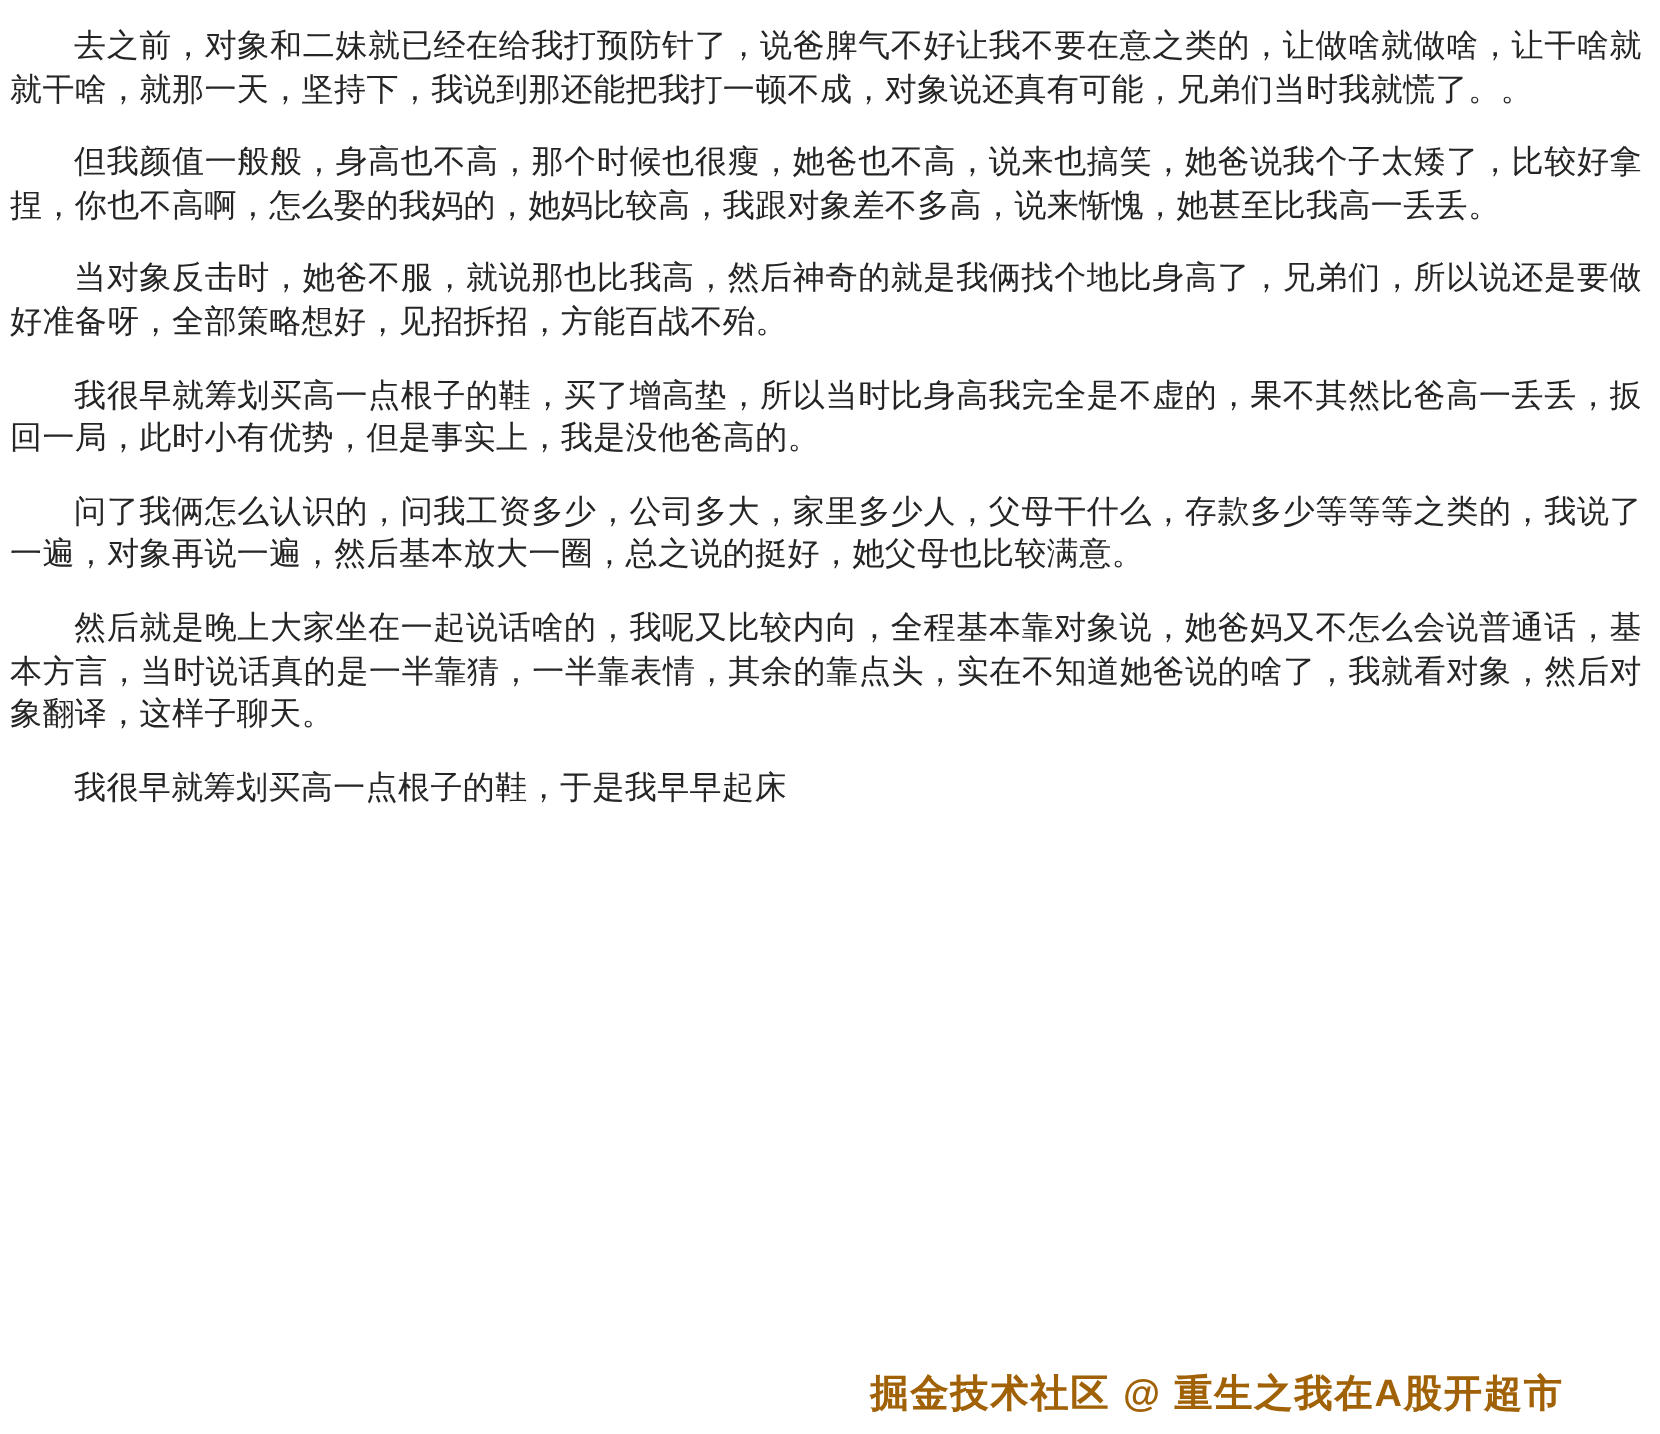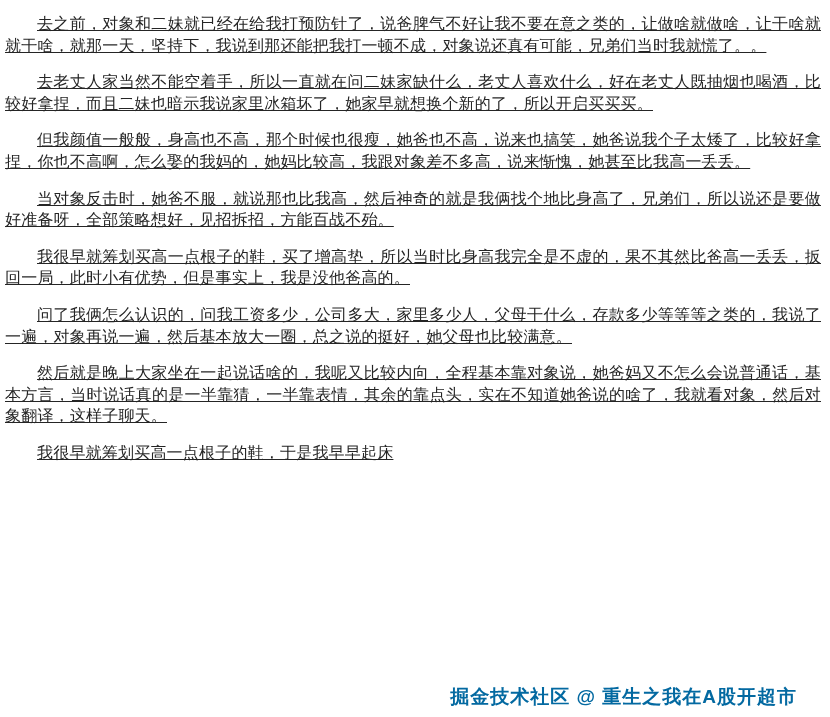--- a/index.html
+++ b/index.html
@@ -21,42 +21,40 @@
   }
   .para {
     margin: 0 0 15px 0;
     font-size: 16px;
     line-height: 21.6px;
     color: #252525;
     text-indent: 2em;
     text-align: justify;
     letter-spacing: 0.2px;
     word-break: break-all;
-    text-decoration: underline;
   }
   .watermark {
     position: absolute;
-    right: 33px;
+    right: 48px;
     bottom: 7px;
     font-size: 19px;
     font-weight: bold;
-    color: #0369a1;
+    color: #a16207;
     letter-spacing: 1px;
     text-shadow: 1px 1px 0 #ffffff, 2px 2px 1px rgba(255,255,255,0.85);
     white-space: nowrap;
     user-select: none;
     margin-top: 40px;
   }
 </style>
 </head>
 <body>
 
 <div class="article">
   <p class="para">去之前，对象和二妹就已经在给我打预防针了，说爸脾气不好让我不要在意之类的，让做啥就做啥，让干啥就就干啥，就那一天，坚持下，我说到那还能把我打一顿不成，对象说还真有可能，兄弟们当时我就慌了。。</p>
-  <p class="para">去老丈人家当然不能空着手，所以一直就在问二妹家缺什么，老丈人喜欢什么，好在老丈人既抽烟也喝酒，比较好拿捏，而且二妹也暗示我说家里冰箱坏了，她家早就想换个新的了，所以开启买买买。</p>
   <p class="para">但我颜值一般般，身高也不高，那个时候也很瘦，她爸也不高，说来也搞笑，她爸说我个子太矮了，比较好拿捏，你也不高啊，怎么娶的我妈的，她妈比较高，我跟对象差不多高，说来惭愧，她甚至比我高一丢丢。</p>
   <p class="para">当对象反击时，她爸不服，就说那也比我高，然后神奇的就是我俩找个地比身高了，兄弟们，所以说还是要做好准备呀，全部策略想好，见招拆招，方能百战不殆。</p>
   <p class="para">我很早就筹划买高一点根子的鞋，买了增高垫，所以当时比身高我完全是不虚的，果不其然比爸高一丢丢，扳回一局，此时小有优势，但是事实上，我是没他爸高的。</p>
   <p class="para">问了我俩怎么认识的，问我工资多少，公司多大，家里多少人，父母干什么，存款多少等等等之类的，我说了一遍，对象再说一遍，然后基本放大一圈，总之说的挺好，她父母也比较满意。</p>
   <p class="para">然后就是晚上大家坐在一起说话啥的，我呢又比较内向，全程基本靠对象说，她爸妈又不怎么会说普通话，基本方言，当时说话真的是一半靠猜，一半靠表情，其余的靠点头，实在不知道她爸说的啥了，我就看对象，然后对象翻译，这样子聊天。</p>
   <p class="para">我很早就筹划买高一点根子的鞋，于是我早早起床</p>
 </div>
 
 <div class="watermark">掘金技术社区 @ 重生之我在A股开超市</div>
 

